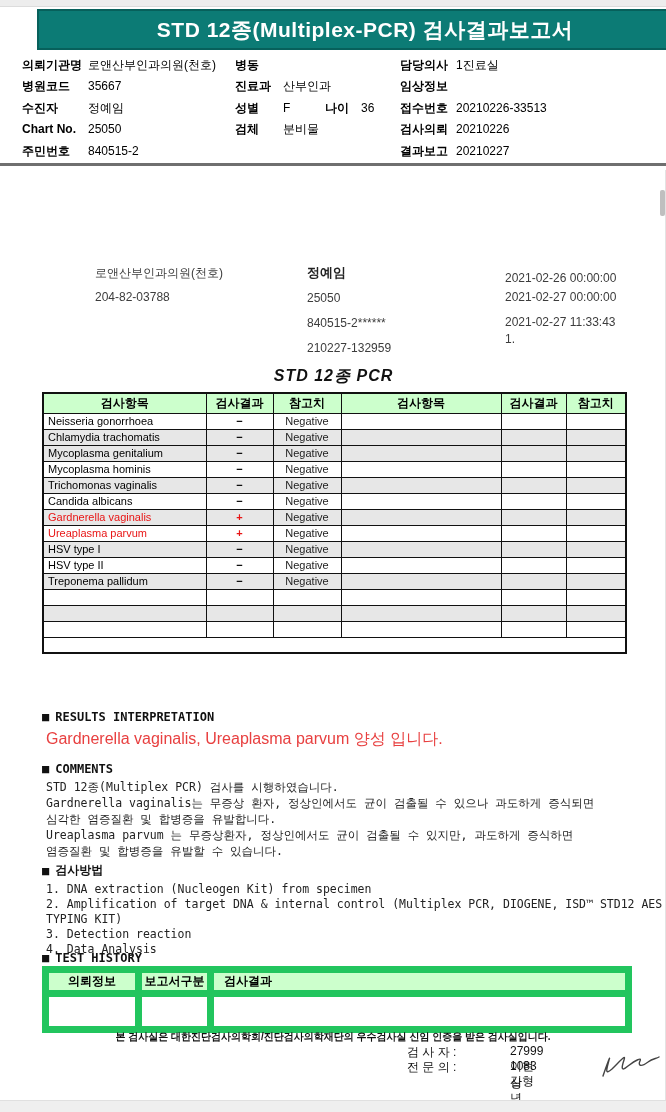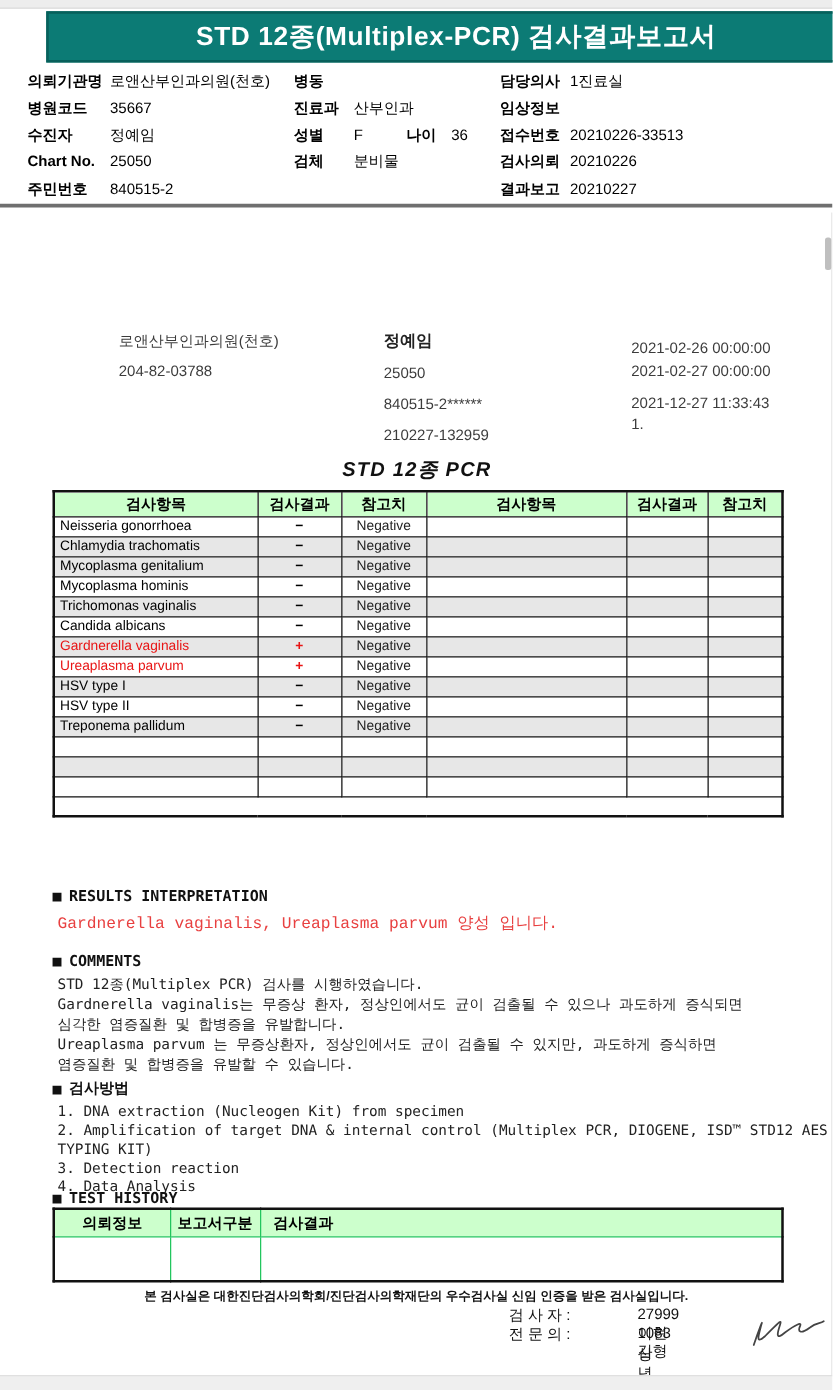--- a/index.html
+++ b/index.html
@@ -37,25 +37,25 @@
   td.cell-ref { text-align:center; font-size:10.5px; color:#222; }
   tr.alt td { background:#e7e7e7; }
   .pos { color:#e81515; }
   td.tall-cell { height:42px; background:#fff; }
 
   .sec { position:absolute; left:42px; width:583px; }
   .sec-head { font-family:"DejaVu Sans Mono", monospace; font-size:12px; font-weight:bold; color:#111; display:flex; align-items:center; }
   .sec-head .sq { margin-right:6px; font-size:12px; }
   .sec-head-kr { font-family:Liberation Mono, monospace; }
   .text-line { font-family:"DejaVu Sans Mono", monospace; font-size:11.5px; color:#222; line-height:15px; height:15px; white-space:nowrap; }
-  .interp-text { font-family:Liberation Mono, monospace; font-size:13px; color:#e84040; padding-left:4px; }
+  .interp-text { font-family:Liberation Sans, sans-serif; font-size:16px; color:#e84040; padding-left:4px; }
   .comments-lines .text-line { line-height:16px; height:16px; }
 
   table.history { position:absolute; top:966px; left:42px; width:583px; border-collapse:collapse; border:2px solid #111; table-layout:fixed; }
-  table.history th, table.history td { border:1px solid #22c55e; }
+  table.history th, table.history td { border:7px solid #22c55e; }
   table.history th { background:#ccffcc; height:22px; font-size:12px; font-weight:bold; text-align:center; }
   table.history th:last-child { text-align:left; padding-left:10px; }
   table.history td { height:36px; }
 
   .cert { position:absolute; top:1030px; left:0; width:666px; text-align:center; font-size:10px; font-weight:bold; color:#111; }
   .sig-row { position:absolute; font-size:12px; color:#111; }
   .sig-label { position:absolute; left:407px; width:100px; }
   .sig-value { position:absolute; left:510px; }
   .signature { position:absolute; left:595px; top:1044px; }
 </style>
@@ -120,21 +120,21 @@
   <div class="lh" style="left:95px; top:265px;">로앤산부인과의원(천호)</div>
   <div class="lh" style="left:95px; top:290px;">204-82-03788</div>
 
   <div class="lh lh-bold" style="left:307px; top:264px;">정예임</div>
   <div class="lh" style="left:307px; top:291px;">25050</div>
   <div class="lh" style="left:307px; top:316px;">840515-2******</div>
   <div class="lh" style="left:307px; top:341px;">210227-132959</div>
 
   <div class="lh" style="left:505px; top:271px;">2021-02-26 00:00:00</div>
   <div class="lh" style="left:505px; top:290px;">2021-02-27 00:00:00</div>
-  <div class="lh" style="left:505px; top:315px;">2021-12-27 11:33:43</div>
+  <div class="lh" style="left:505px; top:315px;">2021-02-27 11:33:43</div>
   <div class="lh" style="left:505px; top:332px;">1.</div>
 
   <div class="pcr-title">STD 12종 PCR</div>
 
   <table class="results">
     <colgroup>
       <col style="width:163px">
         <col style="width:67px">
         <col style="width:68px">
       <col style="width:160px">

